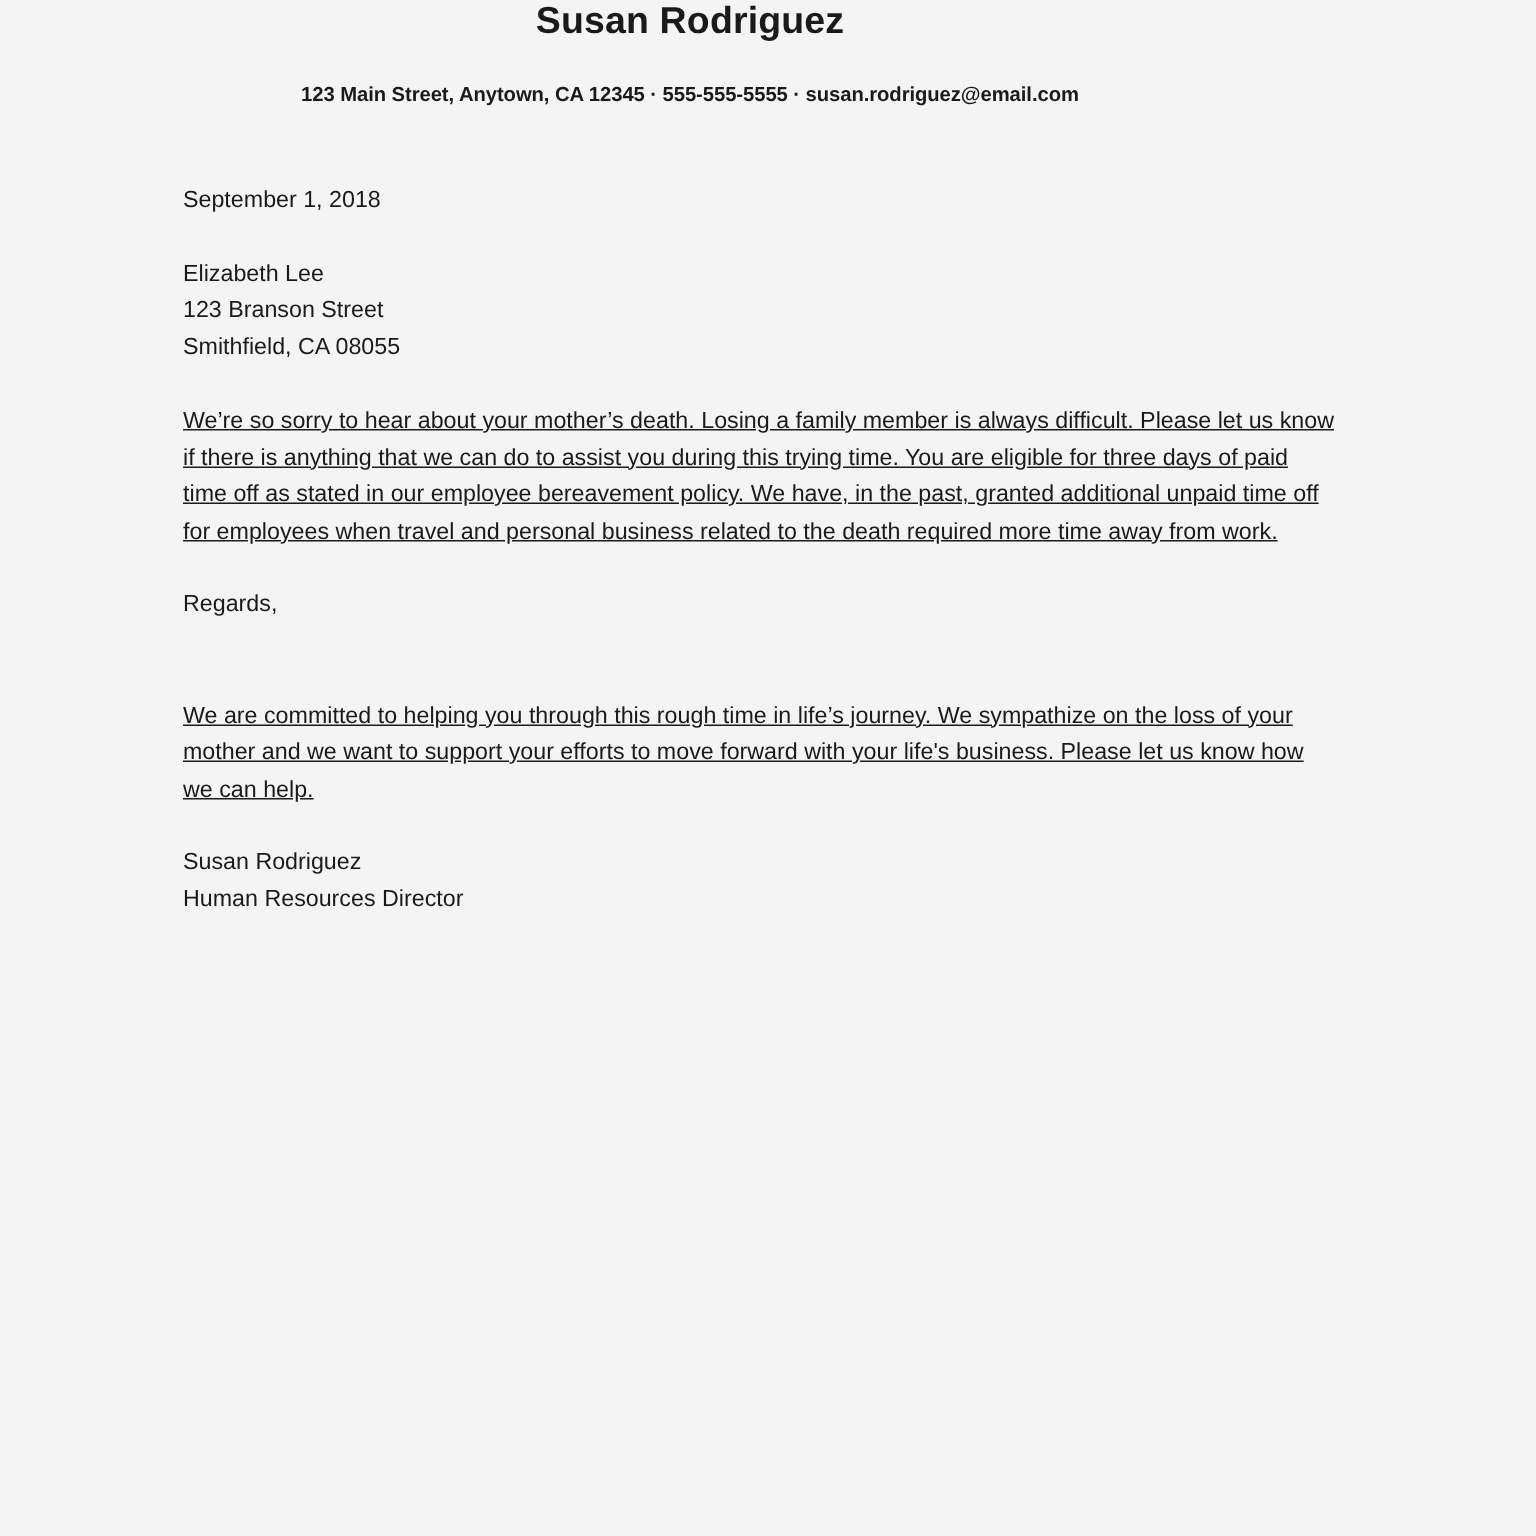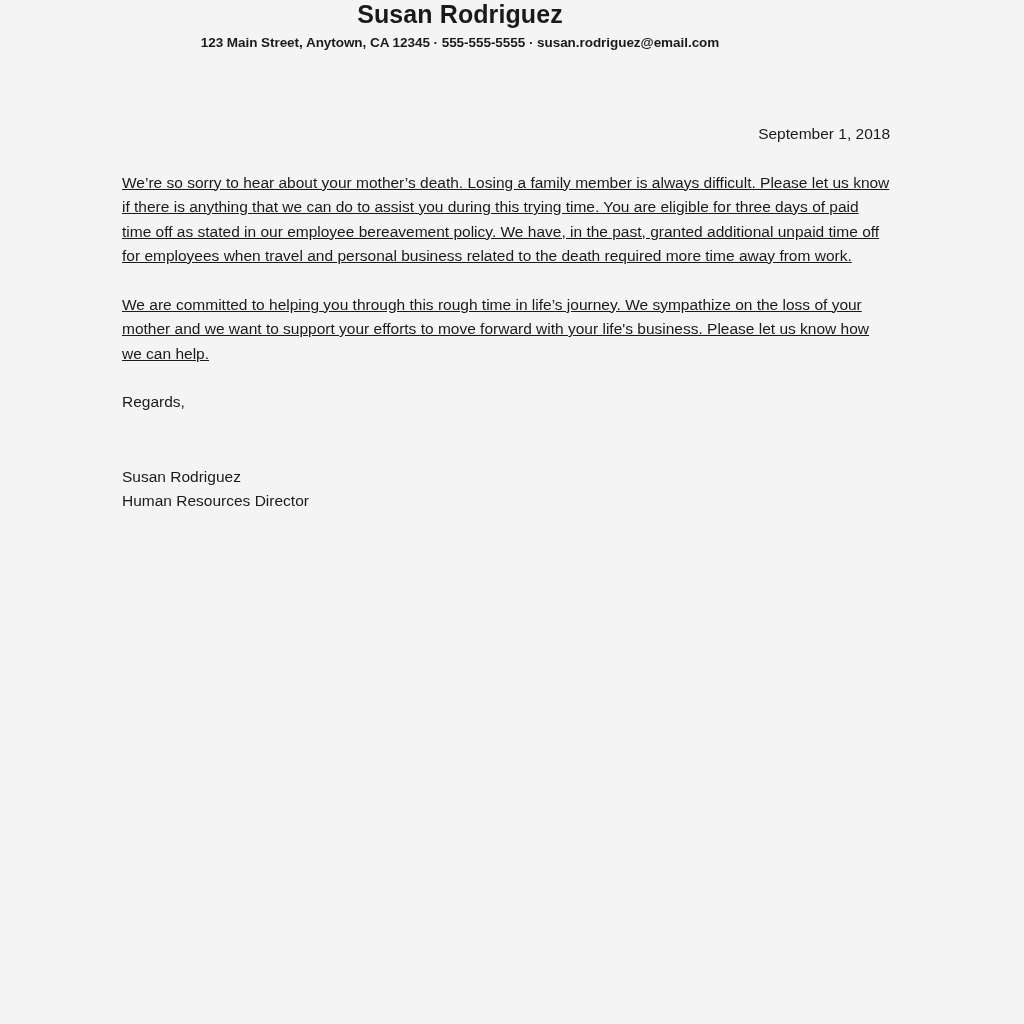--- a/index.html
+++ b/index.html
@@ -33,41 +33,41 @@
     letter-spacing: 0.1px;
     line-height: 28px;
     margin: 0;
     padding-top: 0px;
     color: #1a1a1a;
   }
   .sender-contact {
     font-size: 13.5px;
     font-weight: 600;
     line-height: 18px;
-    margin: 6px 0 0 0;
+    margin: 26px 0 0 0;
     color: #1a1a1a;
     letter-spacing: -0.05px;
   }
 
   
   .letter {
     position: absolute;
     left: 122px;
     top: 122px;
     width: 768px;
   }
 
   .block {
     font-size: 15.5px;
     line-height: 24.5px;
     color: #1a1a1a;
     white-space: pre-line;
   }
 
-  .date-block       { margin-bottom: 24px; text-align: right; }
+  .date-block       { margin-bottom: 24px; }
   .recipient-block  { margin-bottom: 25px; }
   .salutation-block { margin-bottom: 24px; }
   .para             { margin-bottom: 24px; text-decoration: underline; }
   .closing-block    { margin-bottom: 50px; }
   .signature-block  { margin-bottom: 0; }
 
   .para:last-of-type { margin-bottom: 24px; }
 </style>
 </head>
 <body>
@@ -76,26 +76,29 @@
 
   <div class="letterhead">
     <div class="sender-name">Susan Rodriguez</div>
     <div class="sender-contact">123 Main Street, Anytown, CA 12345 · 555-555-5555 · susan.rodriguez@email.com</div>
   </div>
 
   <div class="letter">
 
     <div class="block date-block">September 1, 2018</div>
 
+    <div class="block recipient-block">Elizabeth Lee
+123 Branson Street
+Smithfield, CA 08055</div>
 
 
     <div class="block para">We’re so sorry to hear about your mother’s death. Losing a family member is always difficult. Please let us know if there is anything that we can do to assist you during this trying time. You are eligible for three days of paid time off as stated in our employee bereavement policy. We have, in the past, granted additional unpaid time off for employees when travel and personal business related to the death required more time away from work.</div>
 
 
+    <div class="block closing-block">Regards,</div>
+
     <div class="block para">We are committed to helping you through this rough time in life’s journey. We sympathize on the loss of your mother and we want to support your efforts to move forward with your life's business. Please let us know how we can help.</div>
-
-    <div class="block closing-block">Regards,</div>
 
     <div class="block signature-block">Susan Rodriguez
 Human Resources Director</div>
 
   </div>
 </div>
 
 </body></html>

